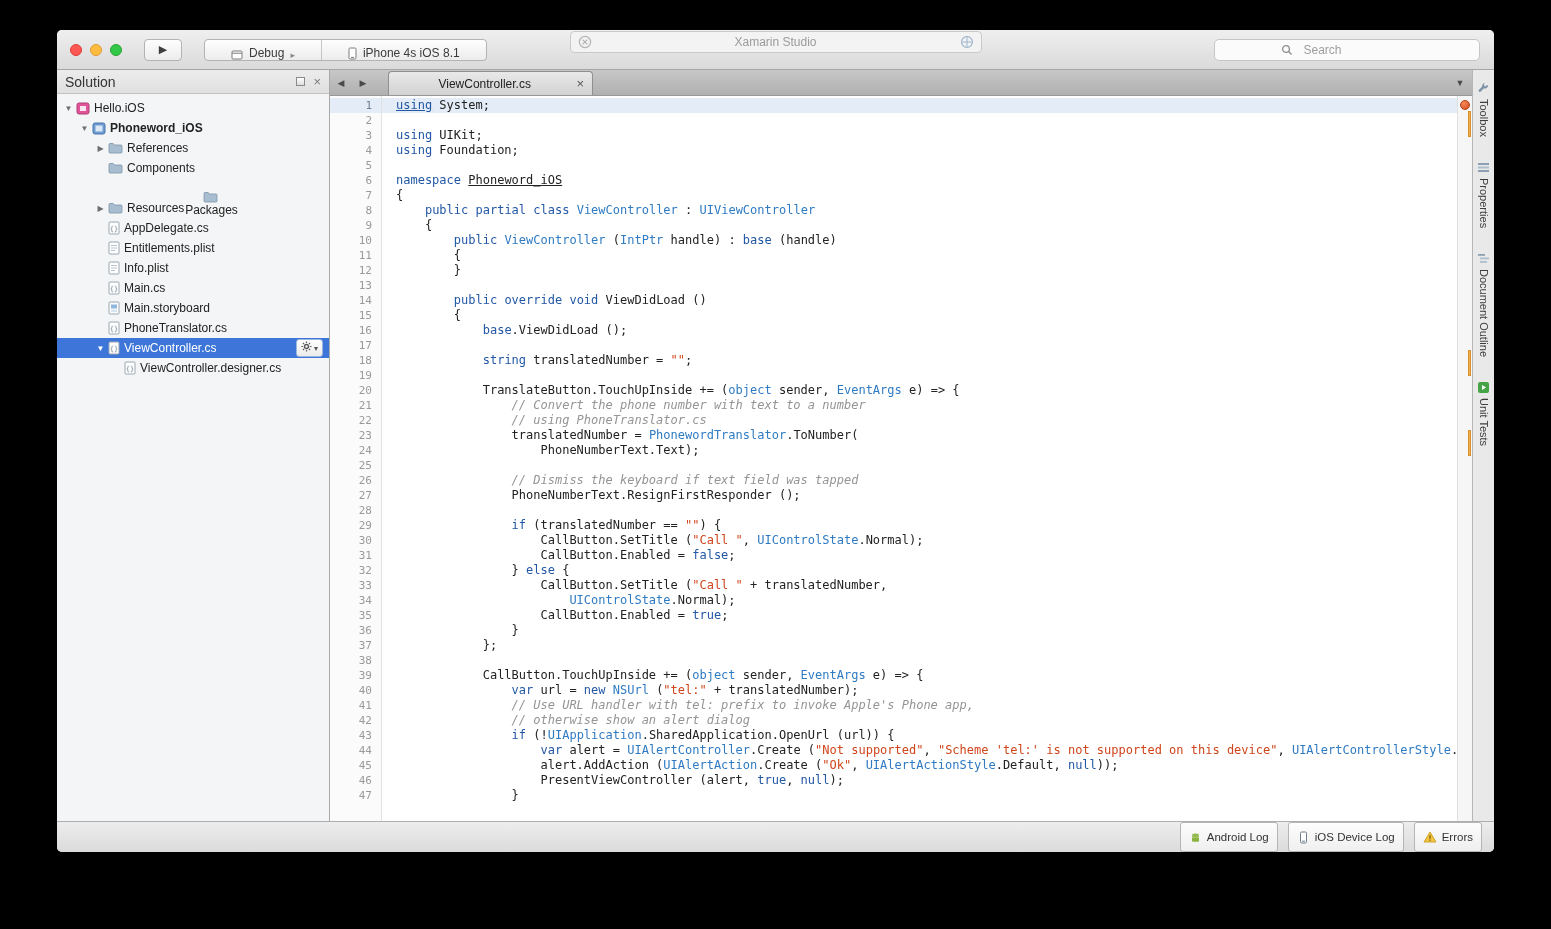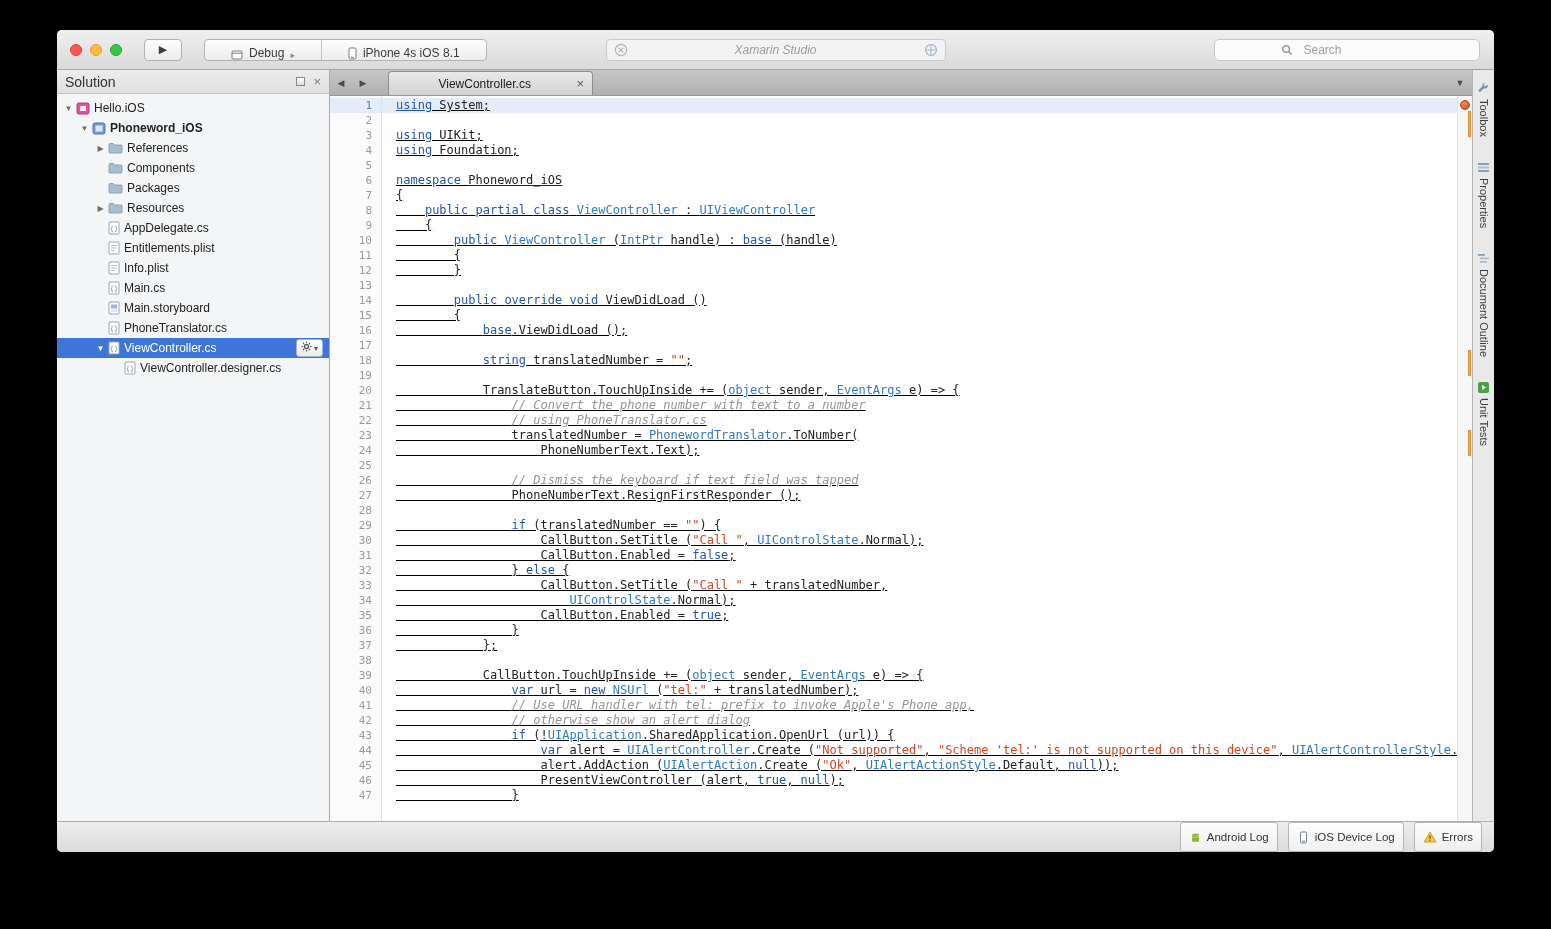--- a/index.html
+++ b/index.html
@@ -21,23 +21,23 @@
              background:linear-gradient(#fefefe,#ececec); border:1px solid #b3b3b3;
              display:flex; align-items:center; justify-content:center; cursor:default; }
   .run-btn .play { font-size:11px; color:#3e3e3e; line-height:1; }
   .segmented { margin-left:22px; height:22px; display:flex; align-items:stretch;
                border:1px solid #b3b3b3; border-radius:4px; overflow:hidden;
                background:linear-gradient(#fefefe,#ececec); }
   .seg { display:flex; align-items:flex-end; gap:6px; padding:0 26px; font-size:12px; color:#3b3b3b; }
   .seg + .seg { border-left:1px solid #c6c6c6; }
   .seg .chev { font-size:9px; color:#8a8a8a; }
   .seg-icon { display:inline-flex; align-items:center; }
-  .status-pill { position:absolute; left:50%; top:9px; transform:translateX(-50%);
-                 width:340px; height:22px; border-radius:4px; background:#f3f3f3;
-                 border:1px solid #c9c9c9; display:flex; align-items:center; padding:0 7px;font-style:italic; }
+  .status-pill { position:absolute; left:50%; top:1px; transform:translateX(-50%);
+                 width:412px; height:22px; border-radius:4px; background:#f3f3f3;
+                 border:1px solid #c9c9c9; display:flex; align-items:center; padding:0 7px; }
   .pill-text { flex:1; text-align:center; font-size:12px; color:#9b9b9b; }
   .pill-icon { display:inline-flex; align-items:center; }
   .search-field { position:absolute; right:14px; top:9px; width:266px; height:22px;
                   border-radius:5px; background:#fbfbfb; border:1px solid #c6c6c6;
                   display:flex; align-items:center; justify-content:center; gap:11px; padding:0 8px; }
   .search-field input { border:none; outline:none; background:transparent; width:110px;
                         font-size:12px; color:#444; font-family:"Liberation Sans",sans-serif; }
   .search-field input::placeholder { color:#9e9e9e; }
   .search-icon { display:inline-flex; align-items:center; }
 
@@ -84,21 +84,21 @@
 
   
   .code-wrap { flex:1; display:flex; min-height:0; background:#fff; position:relative; }
   .gutter { flex:0 0 52px; width:52px; background:#fbfbfb; border-right:1px solid #e2e2e2;
             padding-top:2px; text-align:right; font-family:"DejaVu Sans Mono",monospace;
             font-size:11px; color:#9a9a9a; overflow:hidden; }
   .gut-line { height:15px; line-height:15px; padding-right:9px; }
   .gut-line.cur { background:#e4ecf7; color:#6f7e90; }
   .code-area { flex:1; min-width:0; overflow:hidden; padding-top:2px;
                font-family:"DejaVu Sans Mono",monospace; font-size:12px; white-space:pre; }
-  .code-line { height:15px; line-height:15px; padding-left:14px;text-decoration:underline; }
+  .code-line { height:15px; line-height:15px; padding-left:14px; }
   .code-line.cur { background:#e4ecf7; }
   .code-line .p { color:#222222; }
   .code-line .k { color:#2257a5; }
   .code-line .t { color:#2f7bc3; }
   .code-line .s { color:#d0451b; }
   .code-line .c { color:#949494; font-style:italic;text-align:right; }
   .code-line .u { text-decoration:underline; }
   .scroll-strip { flex:0 0 15px; width:15px; background:#f6f6f6; border-left:1px solid #e0e0e0; position:relative; }
   .indicator { position:absolute; top:4px; left:2px; width:10px; height:10px; border-radius:50%;
                background:radial-gradient(circle at 35% 30%, #f58a56, #d44a1e); border:1px solid #b93d16; }
@@ -224,21 +224,21 @@
             </div>
             <div class="tree-row" style="padding-left: 37px;">
               <span class="expander"></span>
               <span class="tree-icon">
                 <svg width="15" height="12" viewBox="0 0 15 12">
                   <path d="M1 2.5 Q1 1.5 2 1.5 L5.2 1.5 L6.5 3 L13 3 Q14 3 14 4 L14 10 Q14 11 13 11 L2 11 Q1 11 1 10 Z" fill="#a8bdd0" stroke="#7d94a9" stroke-width=".8"></path>
                 </svg>
               </span>
               <span class="tree-label">Components</span>
             </div>
-            <div class="tree-row" style="padding-left: 37px;">
+            <div class="tree-row" style="padding-left: 37px; flex-direction: column;">
               <span class="expander"></span>
               <span class="tree-icon">
                 <svg width="15" height="12" viewBox="0 0 15 12">
                   <path d="M1 2.5 Q1 1.5 2 1.5 L5.2 1.5 L6.5 3 L13 3 Q14 3 14 4 L14 10 Q14 11 13 11 L2 11 Q1 11 1 10 Z" fill="#a8bdd0" stroke="#7d94a9" stroke-width=".8"></path>
                 </svg>
               </span>
               <span class="tree-label">Packages</span>
             </div>
             <div class="tree-row" style="padding-left: 37px;">
               <span class="expander">▶</span>

